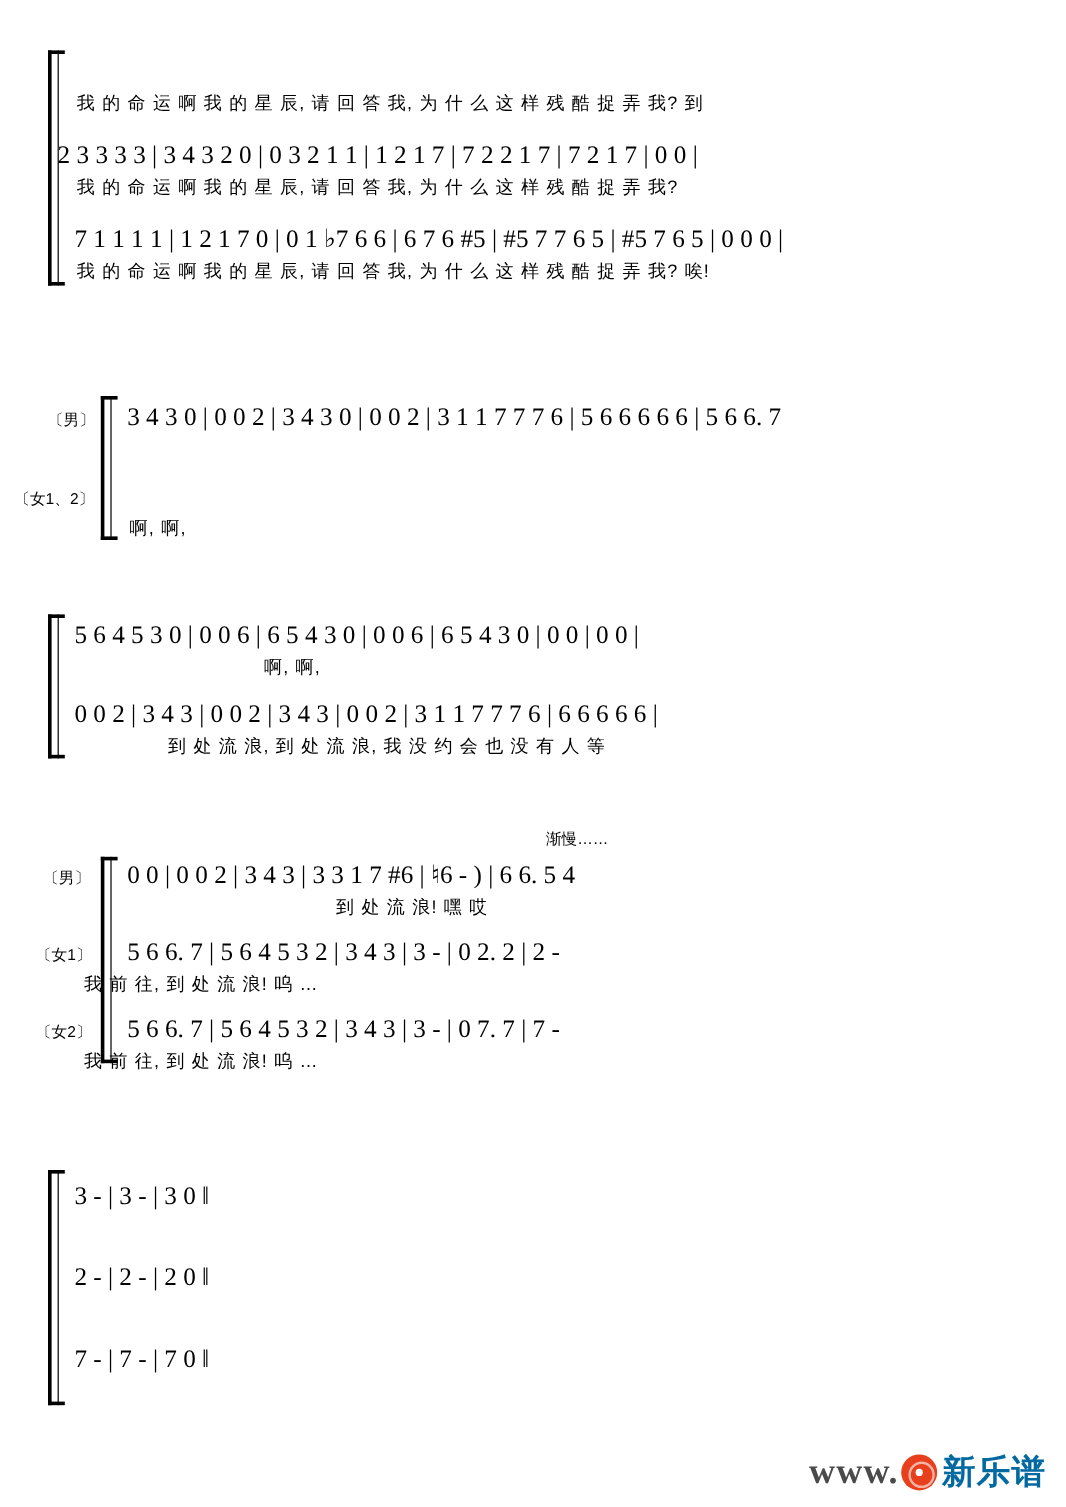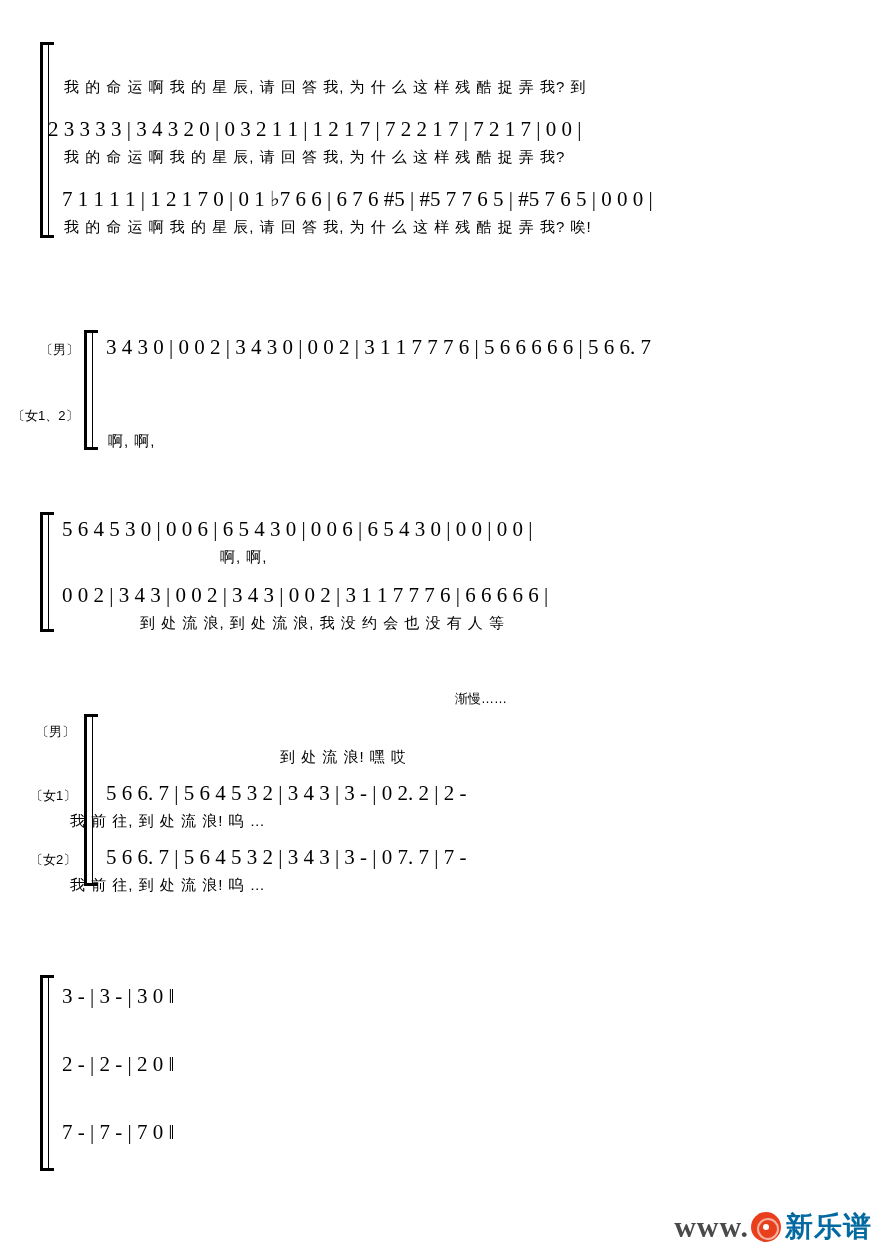--- a/index.html
+++ b/index.html
@@ -115,20 +115,21 @@
     <div class="row notes" style="left:22px;top:72px;">0    0 2 | 3 4  3 | 0    0 2 | 3 4  3 | 0    0 2 | 3 1 1 7  7 7 6 | 6 6 6  6 6 |</div>
     <div class="row lyr" style="left:100px;top:102px;">到  处 流 浪,      到  处 流 浪,     我  没 约 会 也    没 有 人  等</div>
   </div>
 
   <div class="system" style="left:40px;top:690px;width:820px;height:220px;">
     <div class="mark" style="position:absolute;left:415px;top:0px;">渐慢……</div>
 
     <div class="tag" style="position:absolute;left:-4px;top:34px;">〔男〕</div>
     <div class="brace" style="left:44px;top:24px;height:172px;"></div>
 
+    <div class="row notes" style="left:66px;top:28px;">0    0 | 0    0 2 | 3 4  3 | 3    3 1 7 #6 | ♮6  - ) | 6    6. 5 4</div>
     <div class="row lyr" style="left:240px;top:58px;">到  处 流 浪!                                        嘿    哎</div>
 
     <div class="tag" style="position:absolute;left:-10px;top:98px;">〔女1〕</div>
     <div class="row notes" style="left:66px;top:92px;">5 6  6. 7 | 5 6 4 5 3 2 | 3 4  3 | 3  - | 0 2.  2 | 2  -</div>
     <div class="row lyr" style="left:30px;top:122px;">我 前 往,        到  处 流 浪!              呜  …</div>
 
     <div class="tag" style="position:absolute;left:-10px;top:162px;">〔女2〕</div>
     <div class="row notes" style="left:66px;top:156px;">5 6  6. 7 | 5 6 4 5 3 2 | 3 4  3 | 3  - | 0 7.  7 | 7  -</div>
     <div class="row lyr" style="left:30px;top:186px;">我 前 往,        到  处 流 浪!              呜  …</div>
   </div>

